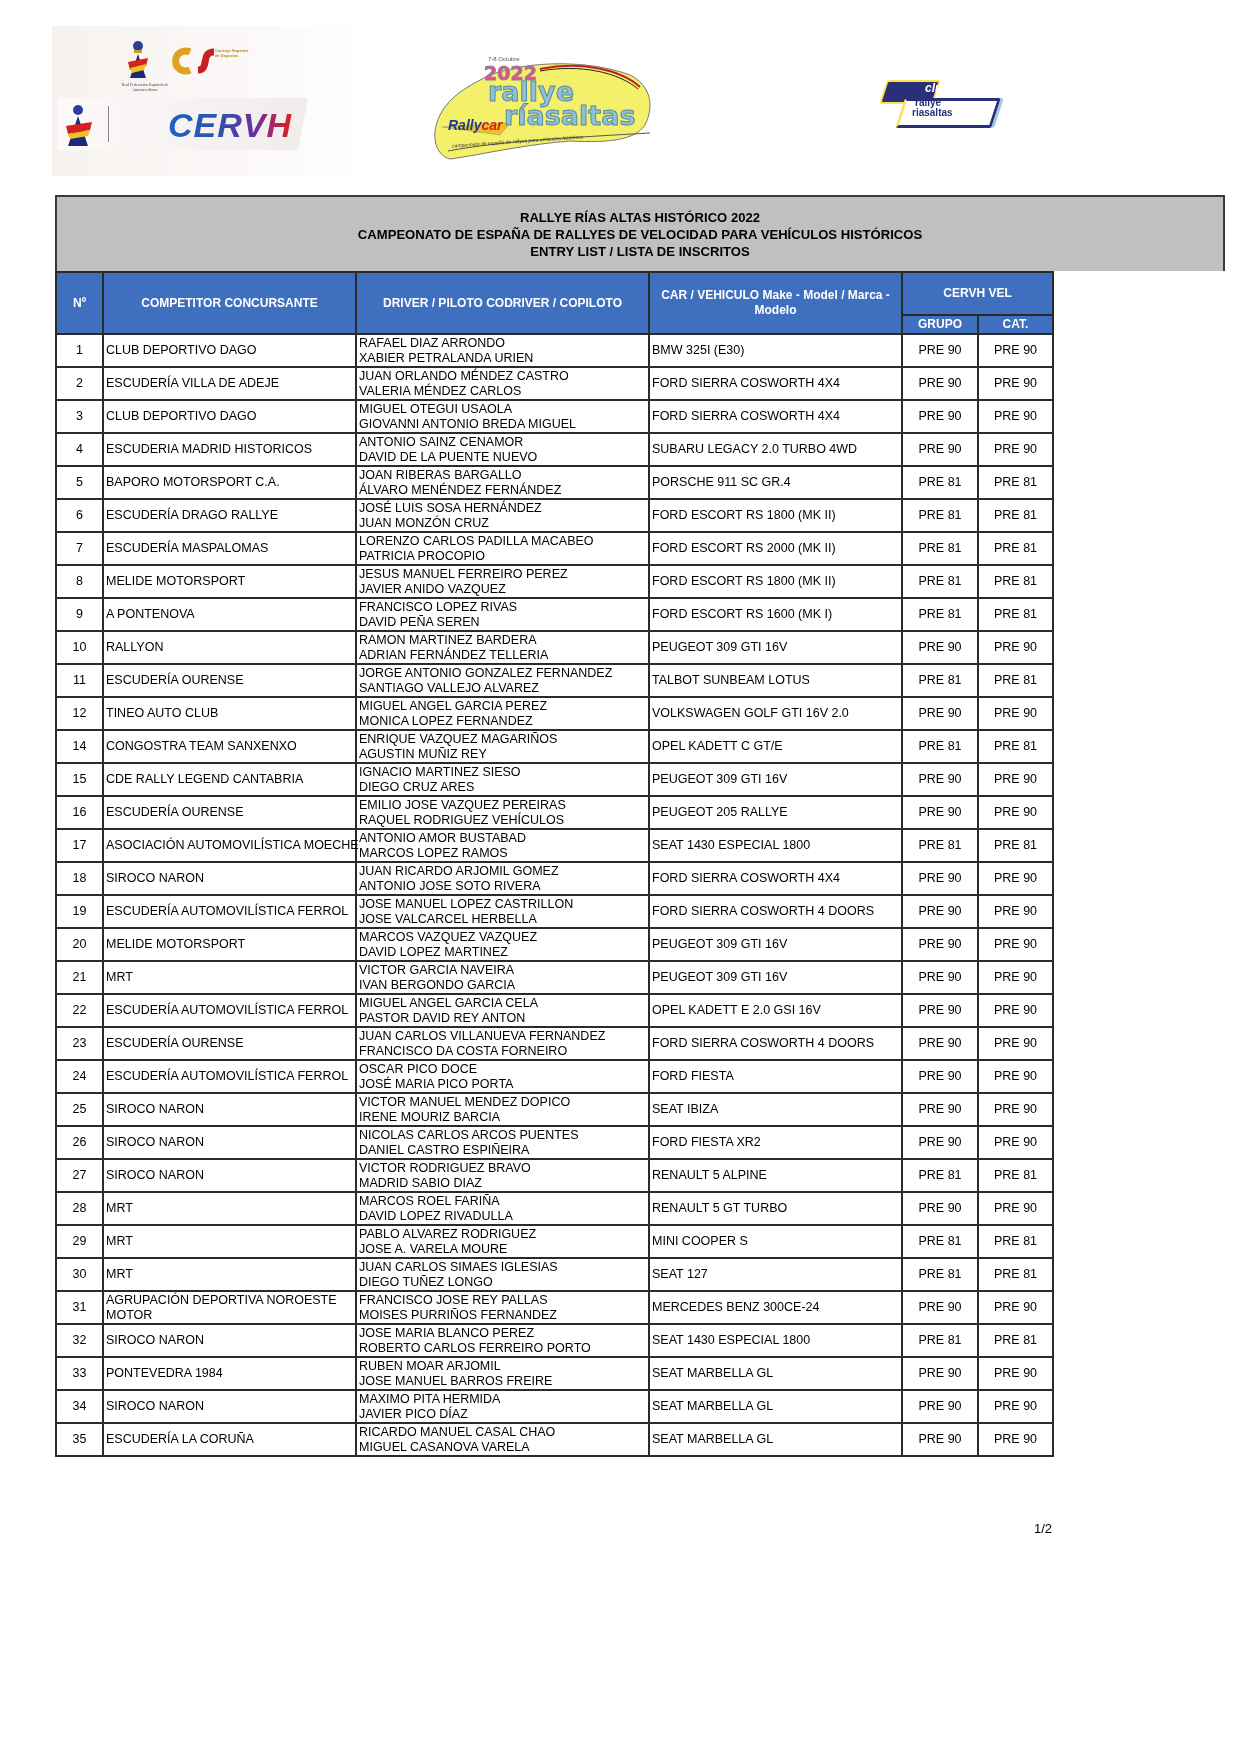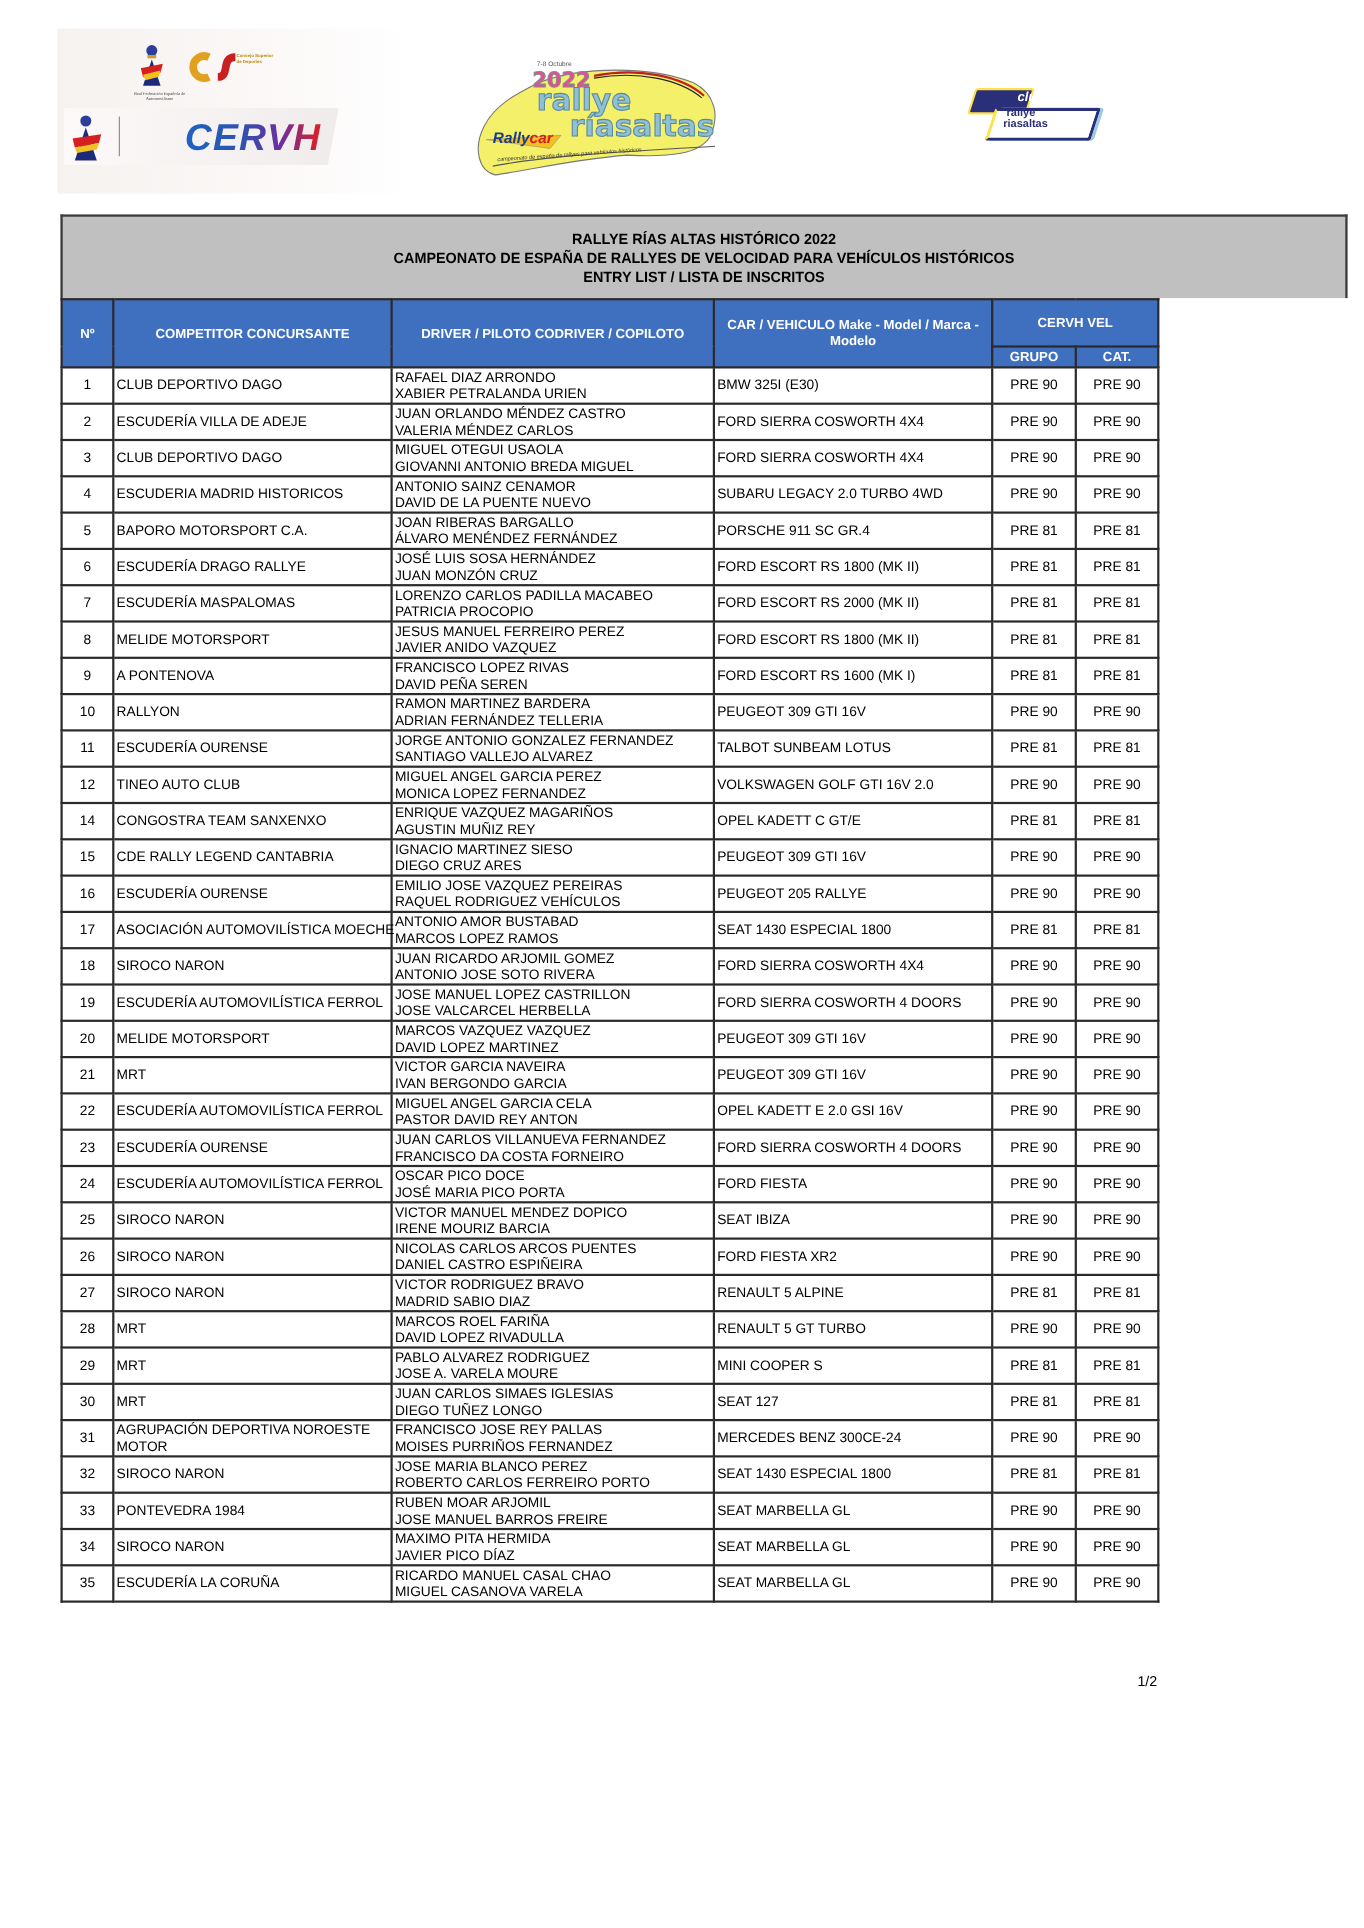--- a/index.html
+++ b/index.html
@@ -13,21 +13,21 @@
   .csd-caption { position:absolute; left:215px; top:48px; font-size:4px; color:#b8860b; line-height:5px; font-weight:bold; }
   .cervh-band { position:absolute; left:58px; top:98px; width:250px; height:52px; background:linear-gradient(90deg,#fdf9f8,#f1ecec); clip-path:polygon(0 0,100% 0,96% 100%,0 100%); }
   .cervh-text { position:absolute; left:120px; top:106px; font-size:34px; font-weight:bold; font-style:italic; letter-spacing:1px; font-family:Liberation Sans, sans-serif;
      background:linear-gradient(90deg,#1f63c4 0%,#2b54b0 40%,#6a2fa0 70%,#e02020 100%); -webkit-background-clip:text; background-clip:text; color:transparent;margin-left:48px; }
   .cervh-sep { position:absolute; left:108px; top:106px; width:1px; height:36px; background:#888; }
 
   .logo-center { position:absolute; left:420px; top:55px; width:240px; height:110px; }
   .rr-year { position:absolute; left:484px; top:62px; font-size:19px; font-weight:bold; color:#ec4899; -webkit-text-stroke:1px #8a8a8a; font-family:"DejaVu Sans", sans-serif; }
   .rr-date { position:absolute; left:488px; top:56px; font-size:6px; color:#555; }
   .rr-rallye { position:absolute; left:488px; top:78px; font-size:27px; font-weight:bold; color:#8fc0d6; -webkit-text-stroke:1px #5b8aa0; font-family:"DejaVu Sans", sans-serif; line-height:27px; }
-  .rr-rias { position:absolute; left:518px; top:102px; font-size:27px; font-weight:bold; color:#8fc0d6; -webkit-text-stroke:1px #5b8aa0; font-family:"DejaVu Sans", sans-serif; line-height:27px; }
+  .rr-rias { position:absolute; left:504px; top:102px; font-size:27px; font-weight:bold; color:#8fc0d6; -webkit-text-stroke:1px #5b8aa0; font-family:"DejaVu Sans", sans-serif; line-height:27px; }
   .rr-rallycar { position:absolute; left:448px; top:117px; font-size:14px; font-weight:bold; font-style:italic; color:#1a3c8c; }
   .rr-rallycar span { color:#d61f1f; }
   .rr-tag { position:absolute; left:452px; top:138px; font-size:5px; font-style:italic; color:#333; transform:rotate(-4deg); }
   .club-box { position:absolute; left:883px; top:80px; width:50px; height:20px; background:#2a2f7a; border:2px solid #ffe14d; border-radius:3px; transform:skewX(-18deg); }
   .club-text { position:absolute; left:893px; top:81px; font-size:12px; font-style:italic; font-weight:bold; color:#fff;margin-left:32px; }
   .ra-box { position:absolute; left:900px; top:98px; width:90px; height:24px; background:#fff; border:3px solid #2a2f7a; border-left-color:#ffe14d; border-radius:3px; transform:skewX(-18deg); box-shadow:3px 0 0 #9ec9e0; }
   .ra-text1 { position:absolute; left:915px; top:98px; font-size:10px; font-weight:bold; color:#2a2f7a; line-height:10px; }
   .ra-text2 { position:absolute; left:912px; top:108px; font-size:10px; font-weight:bold; color:#2a2f7a; line-height:10px; }
 
   

